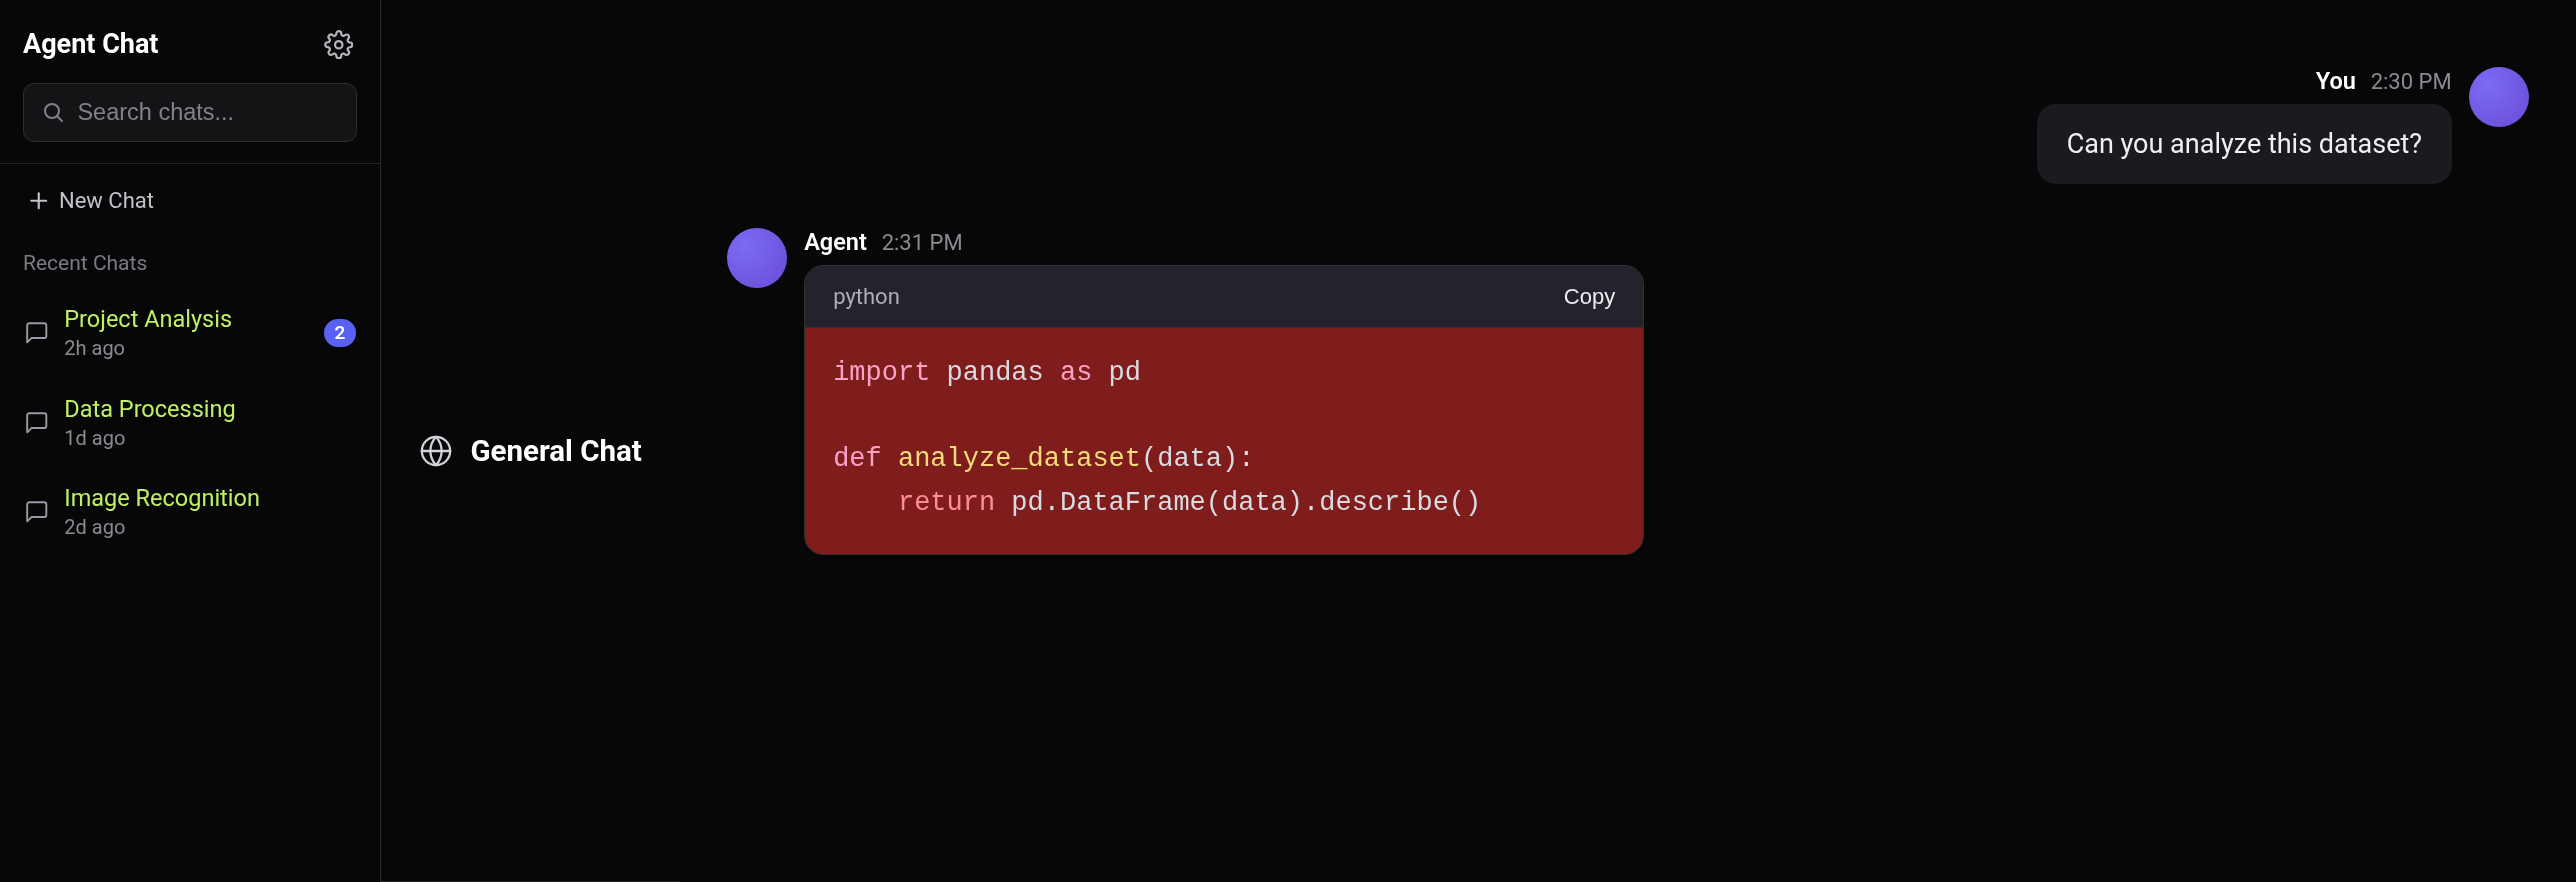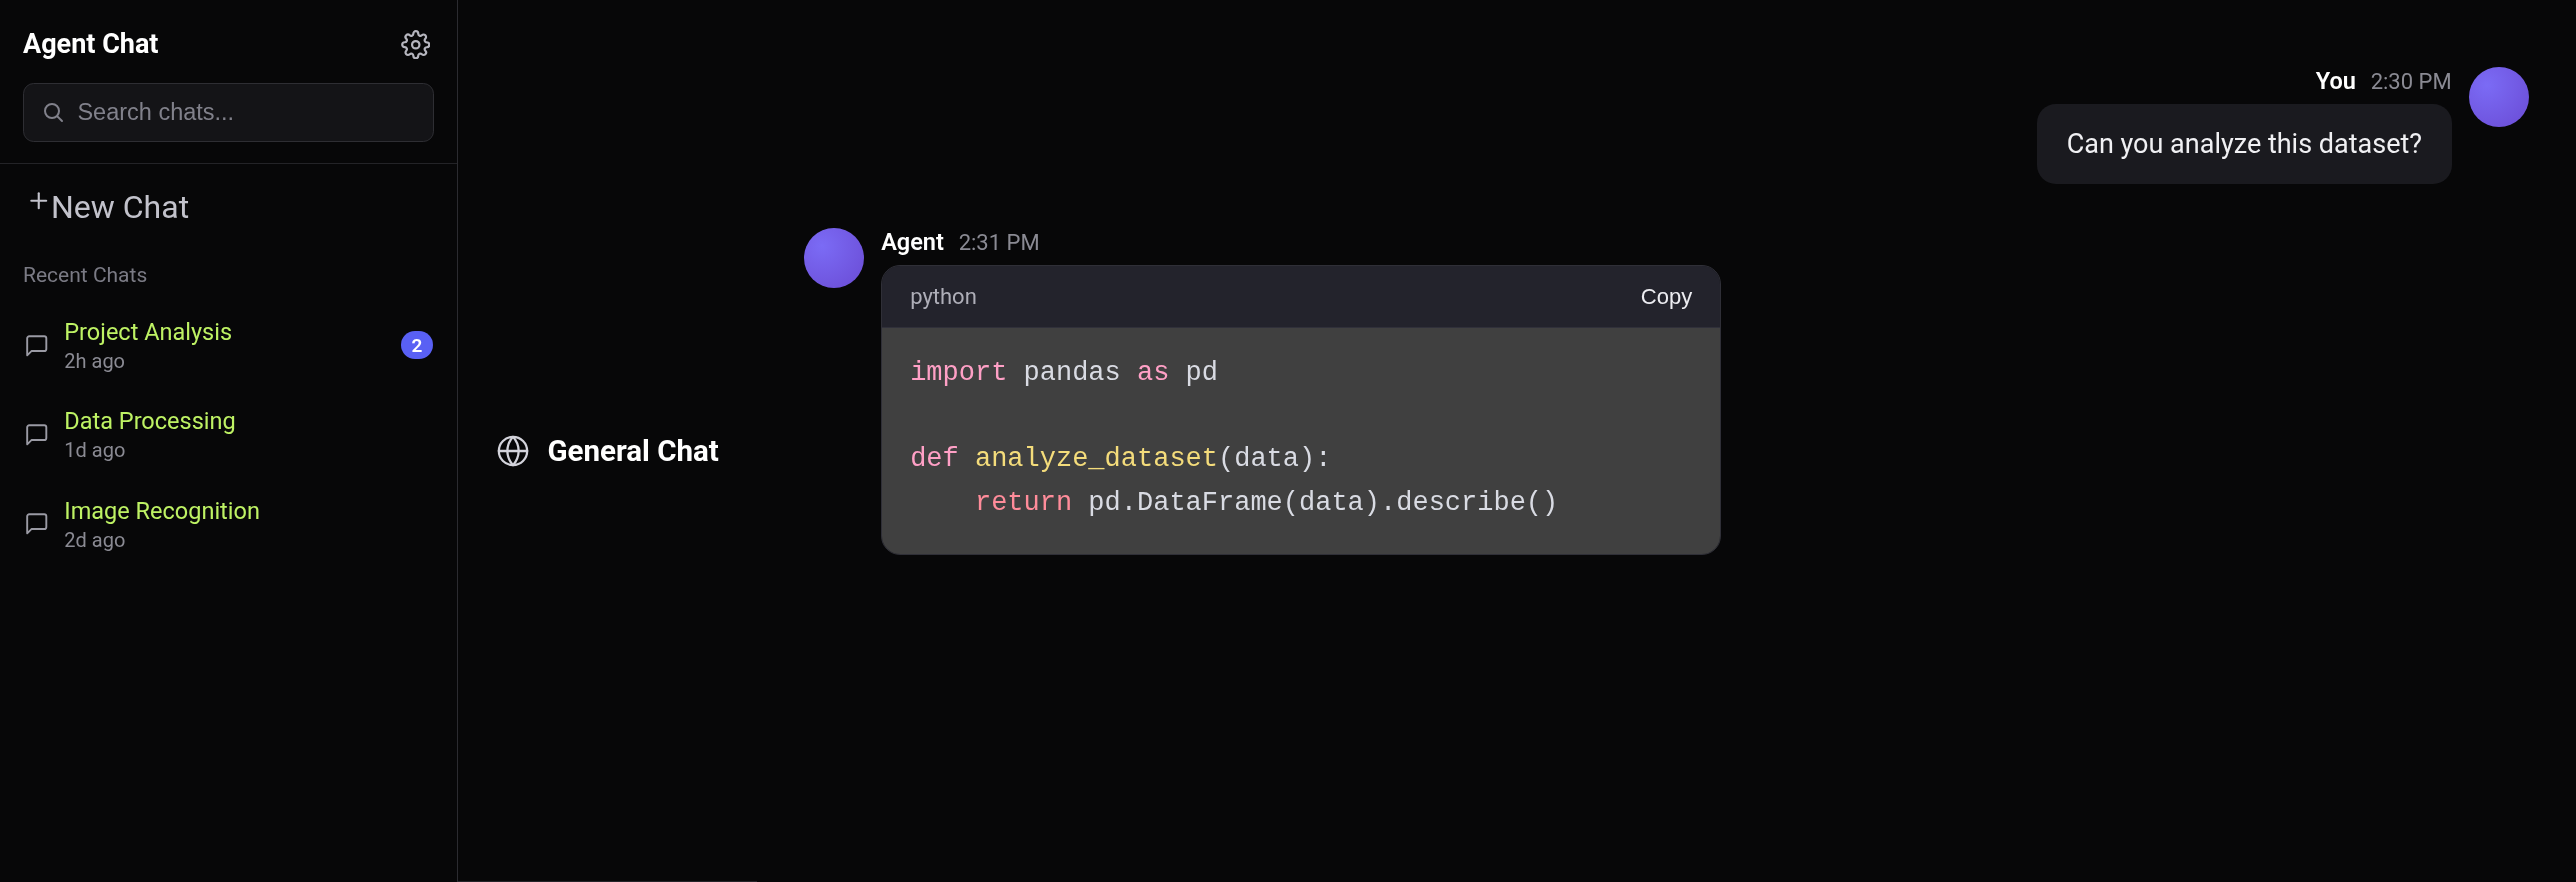--- a/index.html
+++ b/index.html
@@ -9,21 +9,21 @@
     background: #070708;
     color: #e6e6e6;
     display: flex;
     height: 882px;
     width: 2576px;
     overflow: hidden;
   }
 
   
   .sidebar {
-    width: 458px;
+    width: 381px;
     border-right: 0.7px solid #2b2b30;
     display: flex;
     flex-direction: column;
     background: #070708;
   }
   .sidebar-header {
     display: flex;
     justify-content: space-between;
     align-items: center;
     padding: 25.5px 23px 20px 23px;
@@ -69,26 +69,26 @@
   }
   .search-input::placeholder { color: #81818b; }
 
   .sidebar-divider {
     height: 0.7px;
     background: #232327;
   }
 
   .new-chat {
     display: flex;
-    align-items: flex-start;
-    gap: 0;
+    align-items: flex-end;
+    gap: 8px;
     padding: 24px 23px 24px 25.5px;
     color: #c2c2cb;
     cursor: pointer;
-    font-size: 32px;
+    font-size: 22px;
   }
 
   .recent-label {
     font-size: 21px;
     color: #7a7a84;
     padding: 13.4px 23px 13.4px 23px;
   }
 
   .chat-list {
     display: flex;
@@ -207,21 +207,21 @@
   }
   .code-lang { color: #aeaeb8; font-size: 22px; }
   .copy-btn {
     background: transparent;
     border: none;
     color: #ececf1;
     font-size: 22px;
     cursor: pointer;
   }
   .code-body {
-    background: #404040;
+    background: #7f1d1d;
     padding: 24px 28px 29.5px 28px;
   }
   .code-body pre {
     font-family: "SFMono-Regular", Consolas, "Liberation Mono", Menlo, monospace;
     font-size: 27px;
     line-height: 1.6;
     color: #d9dbe3;
   }
   .kw { color: #ffa0c6; }
   .kw2 { color: #f4dc7b; }

